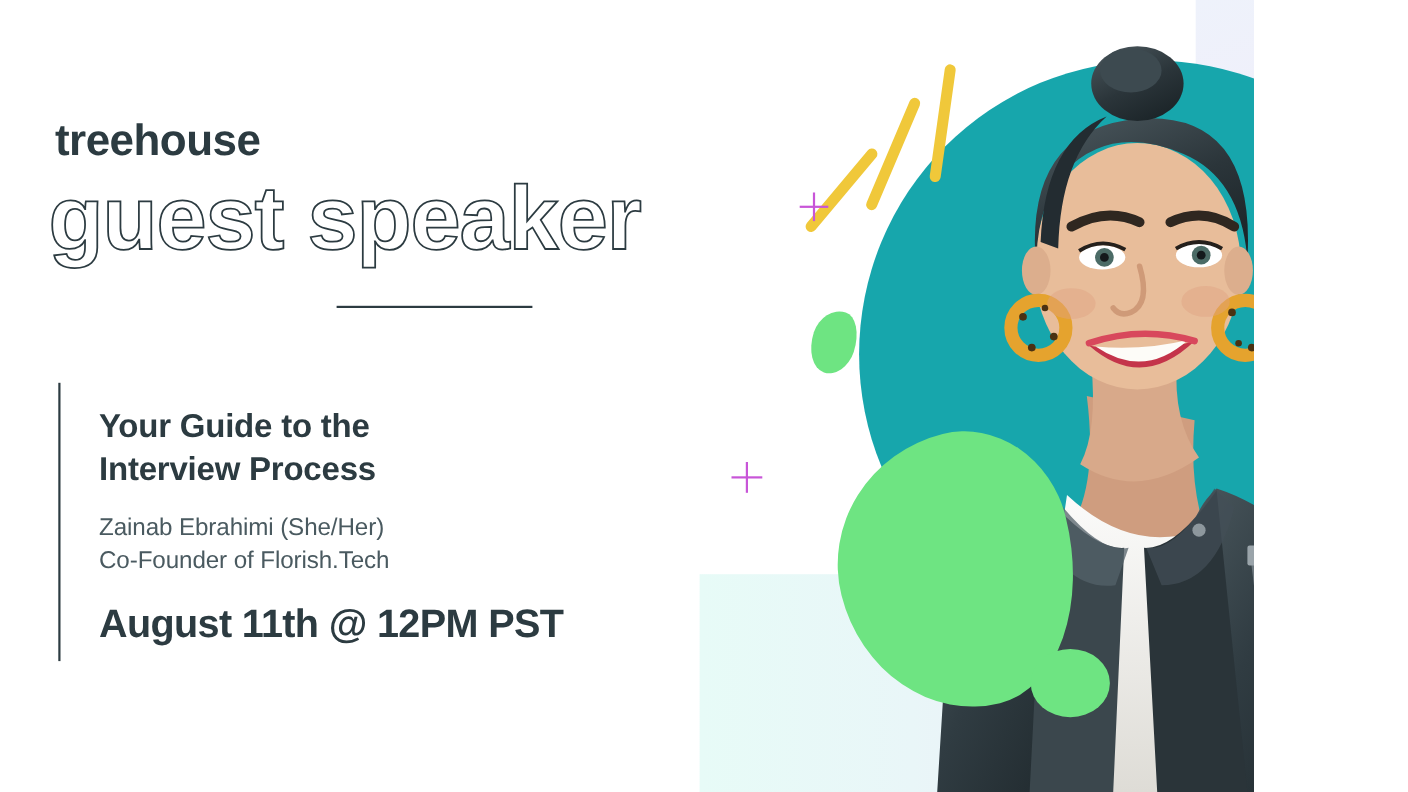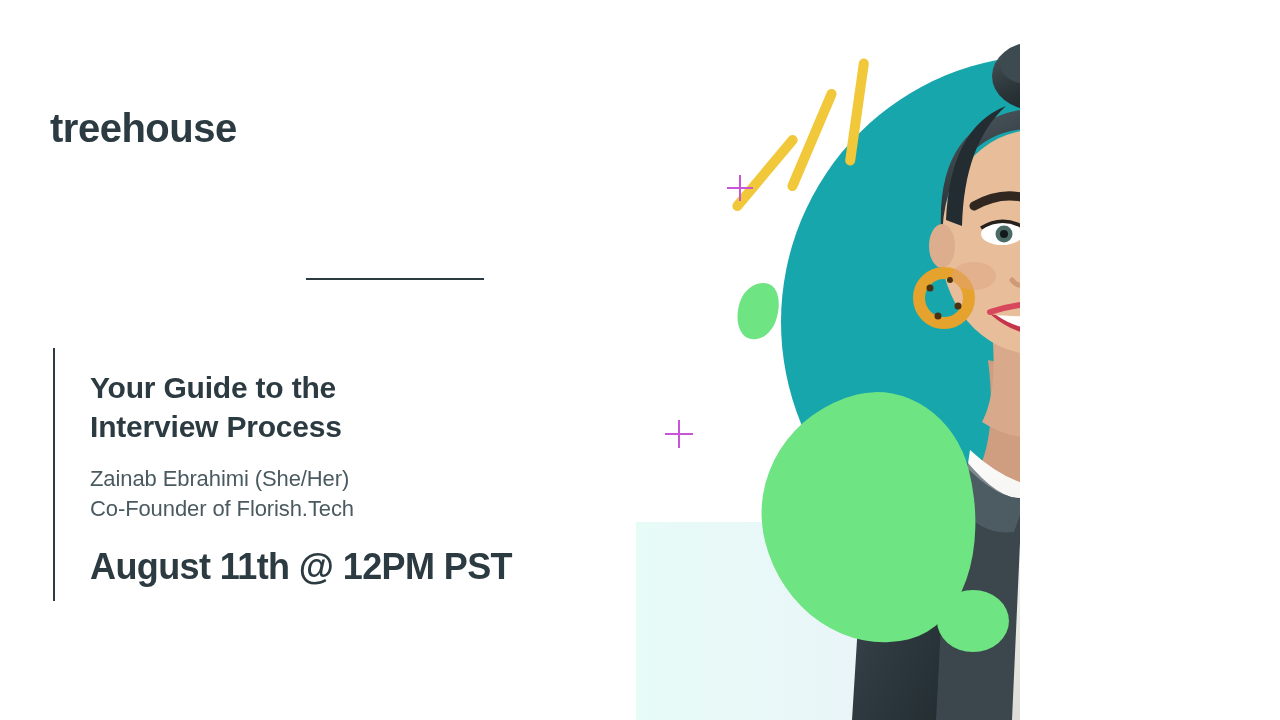--- a/index.html
+++ b/index.html
@@ -1,20 +1,20 @@
 <!DOCTYPE html>
 <html><head>
 <meta charset="utf-8">
 <style>
   * { margin:0; padding:0; box-sizing:border-box; }
   html,body { width:1280px; height:720px; overflow:hidden; background:#ffffff; }
   body { font-family:"Liberation Sans", sans-serif; -webkit-font-smoothing:antialiased; }
 
   #stage {
-    position:relative; width:1020px; height:720px; background:#ffffff; overflow:hidden;
+    position:relative; width:1140px; height:720px; background:#ffffff; overflow:hidden;
   }
 
   
   .panel-right {
     position:absolute; left:1087px; top:0; width:193px; height:720px;
     background:linear-gradient(160deg,#eef2fb 0%, #f2ecfa 35%, #fae2f4 75%, #fbe0f3 100%);
   }
   .panel-bottom {
     position:absolute; left:636px; top:522px; width:644px; height:198px;
     background:linear-gradient(90deg,#e7fbf7 0%, #e9f6f8 30%, #ecedf8 58%, #f7e3f4 85%, #fbdef2 100%);
@@ -232,20 +232,21 @@
 
   <svg class="waves" viewBox="0 0 140 120">
     <path d="M8 112 q16 -26 36 -40 q22 -16 34 -46 q8 -20 24 -36" stroke="#f0c83a" stroke-width="9" fill="none" stroke-linecap="round"></path>
     <path d="M52 116 q20 -22 40 -34 q22 -14 34 -44" stroke="#f0c83a" stroke-width="9" fill="none" stroke-linecap="round"></path>
   </svg>
 
   <div class="left-col">
 
     <div class="brand">treehouse</div>
 
+    <div class="headline-outline">guest speaker</div>
 
     <div class="series-rule"></div>
 
     <div class="vrule"></div>
 
     <div class="info">
       <div class="talk-title">
         <div>Your Guide to the</div>
         <div>Interview Process</div>
       </div>

